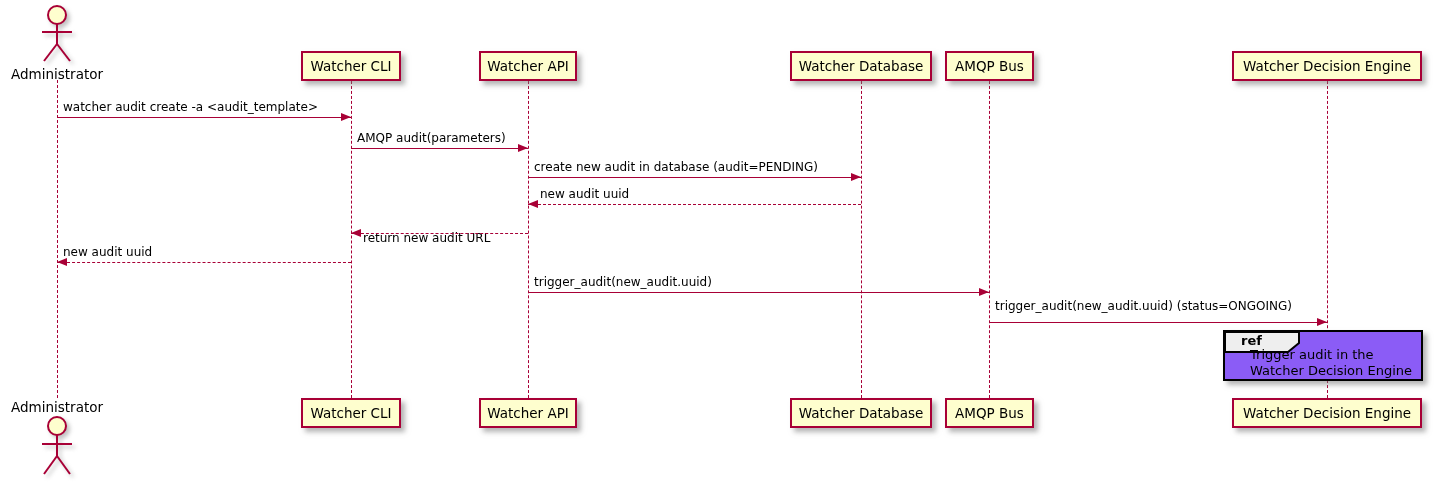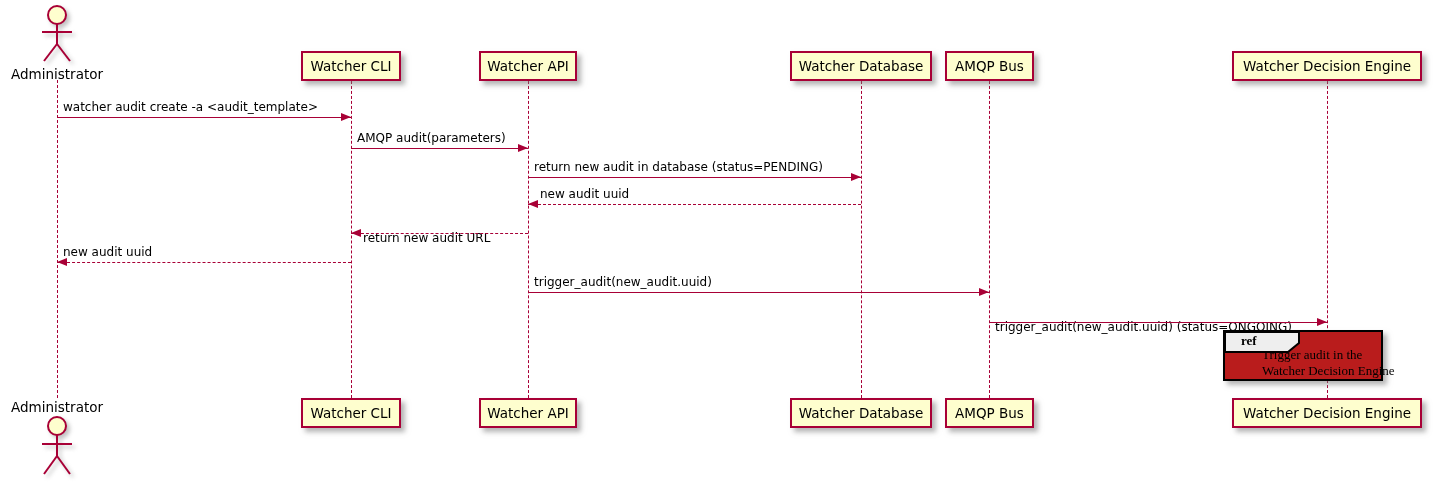--- a/index.html
+++ b/index.html
@@ -21,27 +21,27 @@
 
   .msg-label { position:absolute; font-size:12px; white-space:nowrap; }
   .msg-line { position:absolute; height:0; }
   .msg-line.solid  { border-top:1px solid #A80036; }
   .msg-line.dashed { border-top:1px dashed #A80036; }
   .arr { position:absolute; width:0; height:0; border-top:4px solid transparent; border-bottom:4px solid transparent; }
   .arr.right { border-left:10px solid #A80036; }
   .arr.left  { border-right:10px solid #A80036; }
 
   .ref-box {
-    position:absolute; left:1223px; top:330px; width:160px; height:51px;
-    box-sizing:border-box; background:#b91c1c; border:2px solid #000;
-    box-shadow:4px 4px 5px rgba(120,120,120,.55); z-index:5;font-family:Liberation Serif, serif;
+    position:absolute; left:1223px; top:330px; width:200px; height:51px;
+    box-sizing:border-box; background:#8b5cf6; border:2px solid #000;
+    box-shadow:4px 4px 5px rgba(120,120,120,.55); z-index:5;
   }
   .ref-head-svg { position:absolute; left:-1px; top:-1px; }
   .ref-keyword { position:absolute; left:16px; top:1px; font-size:13px; font-weight:bold; }
-  .ref-line { position:absolute; left:25px; font-size:13px; white-space:nowrap;margin-left:12px; }
+  .ref-line { position:absolute; left:25px; font-size:13px; white-space:nowrap; }
 </style>
 </head>
 <body>
 
 <div class="canvas">
 
   <div class="lifeline" style="left:57px;   top:80px; height:318px"></div>
   <div class="lifeline" style="left:351px;  top:81px; height:317px"></div>
   <div class="lifeline" style="left:528px;  top:81px; height:317px"></div>
   <div class="lifeline" style="left:861px;  top:81px; height:317px"></div>
@@ -104,21 +104,21 @@
     <div class="arr right" style="left:341px; top:113px"></div>
   </div>
 
   <div>
     <div class="msg-label" style="left:357px; top:131px">AMQP audit(parameters)</div>
     <div class="msg-line solid" style="left:351px; top:148px; width:177px"></div>
     <div class="arr right" style="left:518px; top:144px"></div>
   </div>
 
   <div>
-    <div class="msg-label" style="left:534px; top:160px">return new audit in database (status=PENDING)</div>
+    <div class="msg-label" style="left:534px; top:160px">create new audit in database (audit=PENDING)</div>
     <div class="msg-line solid" style="left:528px; top:177px; width:333px"></div>
     <div class="arr right" style="left:851px; top:173px"></div>
   </div>
 
   <div>
     <div class="msg-label" style="left:540px; top:187px">new audit uuid</div>
     <div class="msg-line dashed" style="left:528px; top:204px; width:333px"></div>
     <div class="arr left" style="left:528px; top:200px"></div>
   </div>
 
@@ -134,21 +134,21 @@
     <div class="arr left" style="left:57px; top:258px"></div>
   </div>
 
   <div>
     <div class="msg-label" style="left:534px; top:275px">trigger_audit(new_audit.uuid)</div>
     <div class="msg-line solid" style="left:528px; top:292px; width:461px"></div>
     <div class="arr right" style="left:979px; top:288px"></div>
   </div>
 
   <div>
-    <div class="msg-label" style="left:995px; top:320px">trigger_audit(new_audit.uuid) (status=ONGOING)</div>
+    <div class="msg-label" style="left:995px; top:299px">trigger_audit(new_audit.uuid) (status=ONGOING)</div>
     <div class="msg-line solid" style="left:989px; top:322px; width:338px"></div>
     <div class="arr right" style="left:1317px; top:318px"></div>
   </div>
 
   <div class="ref-box">
     <svg class="ref-head-svg" width="78" height="23" viewBox="0 0 78 23">
       <polygon points="1,1 75,1 75,12 64,21 1,21" fill="#EEEEEE" stroke="#000000" stroke-width="2"></polygon>
     </svg>
     <div class="ref-keyword">ref</div>
     <div class="ref-line" style="top:15px">Trigger audit in the</div>

